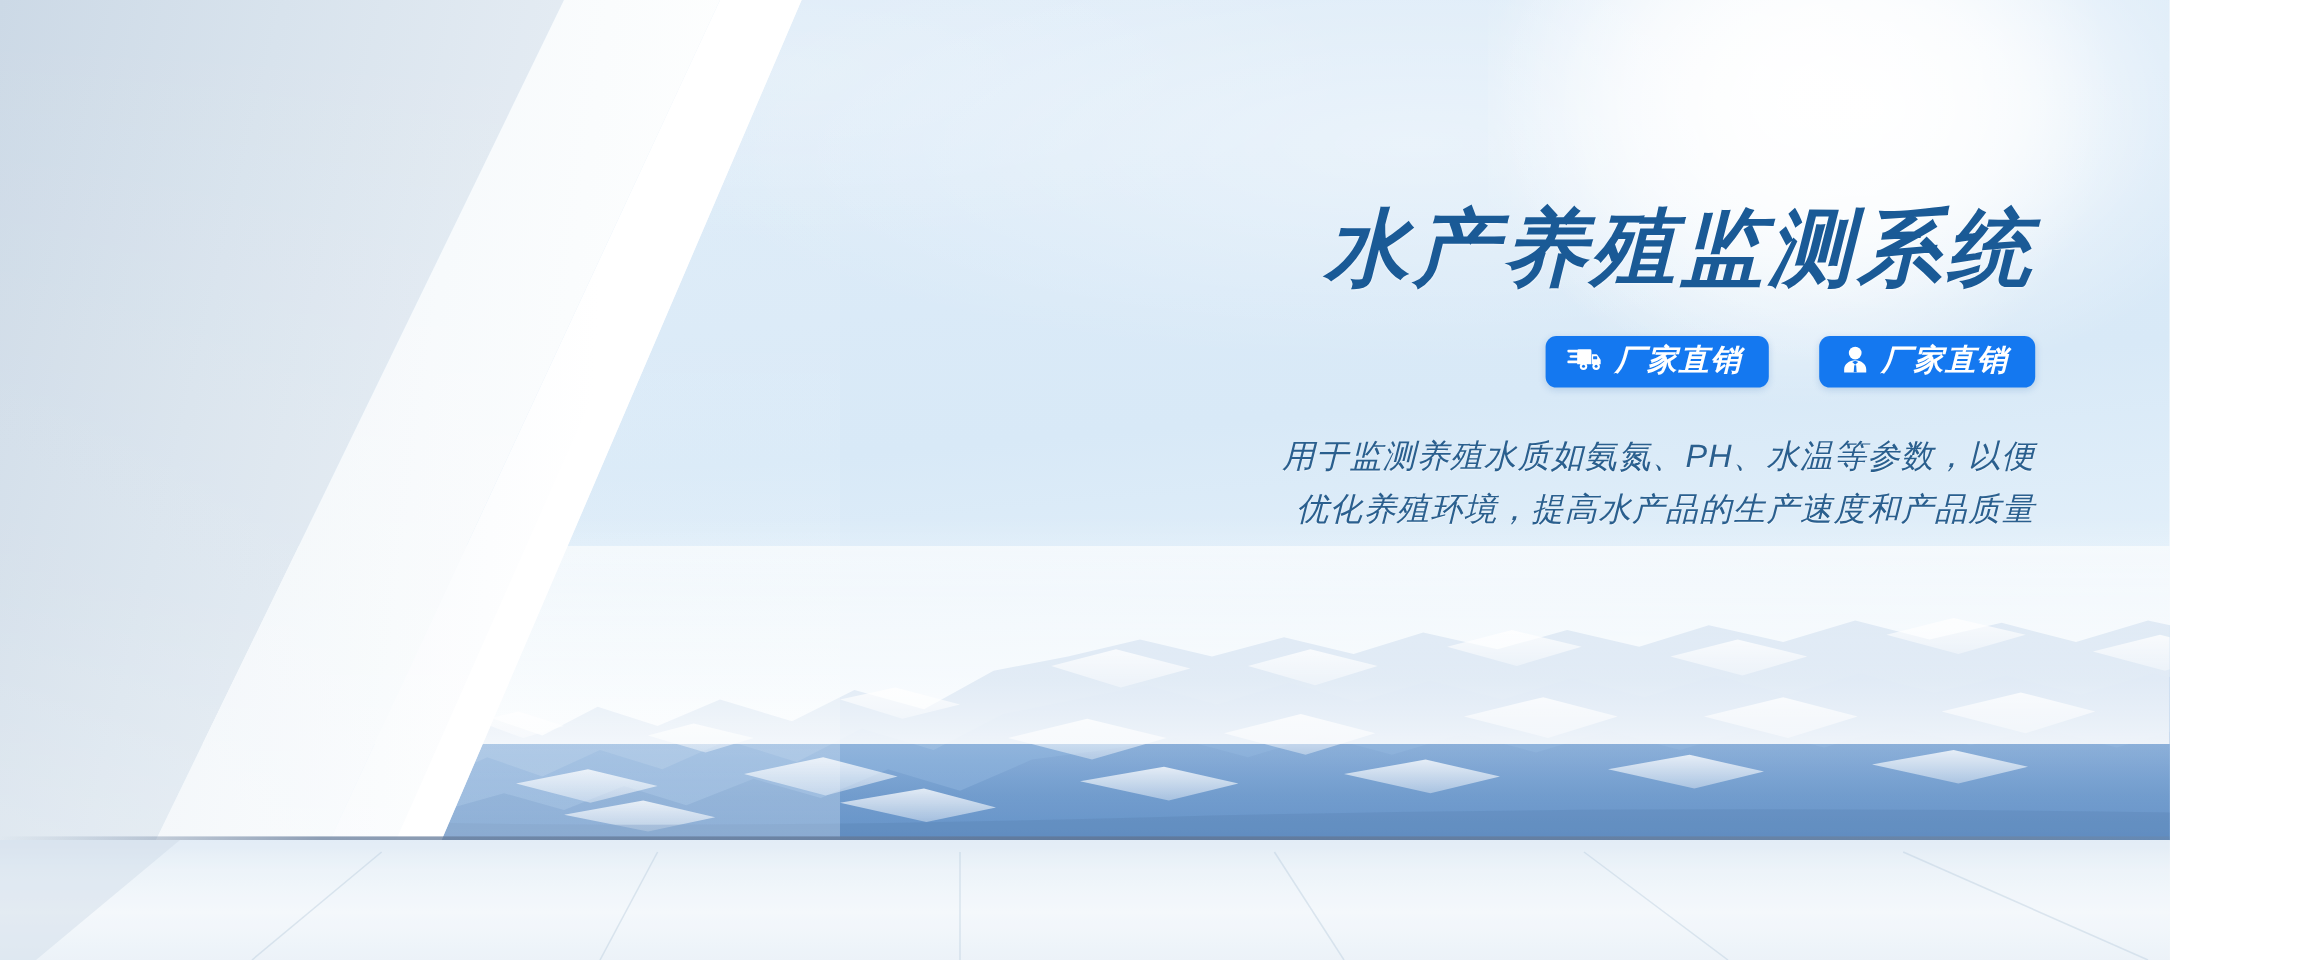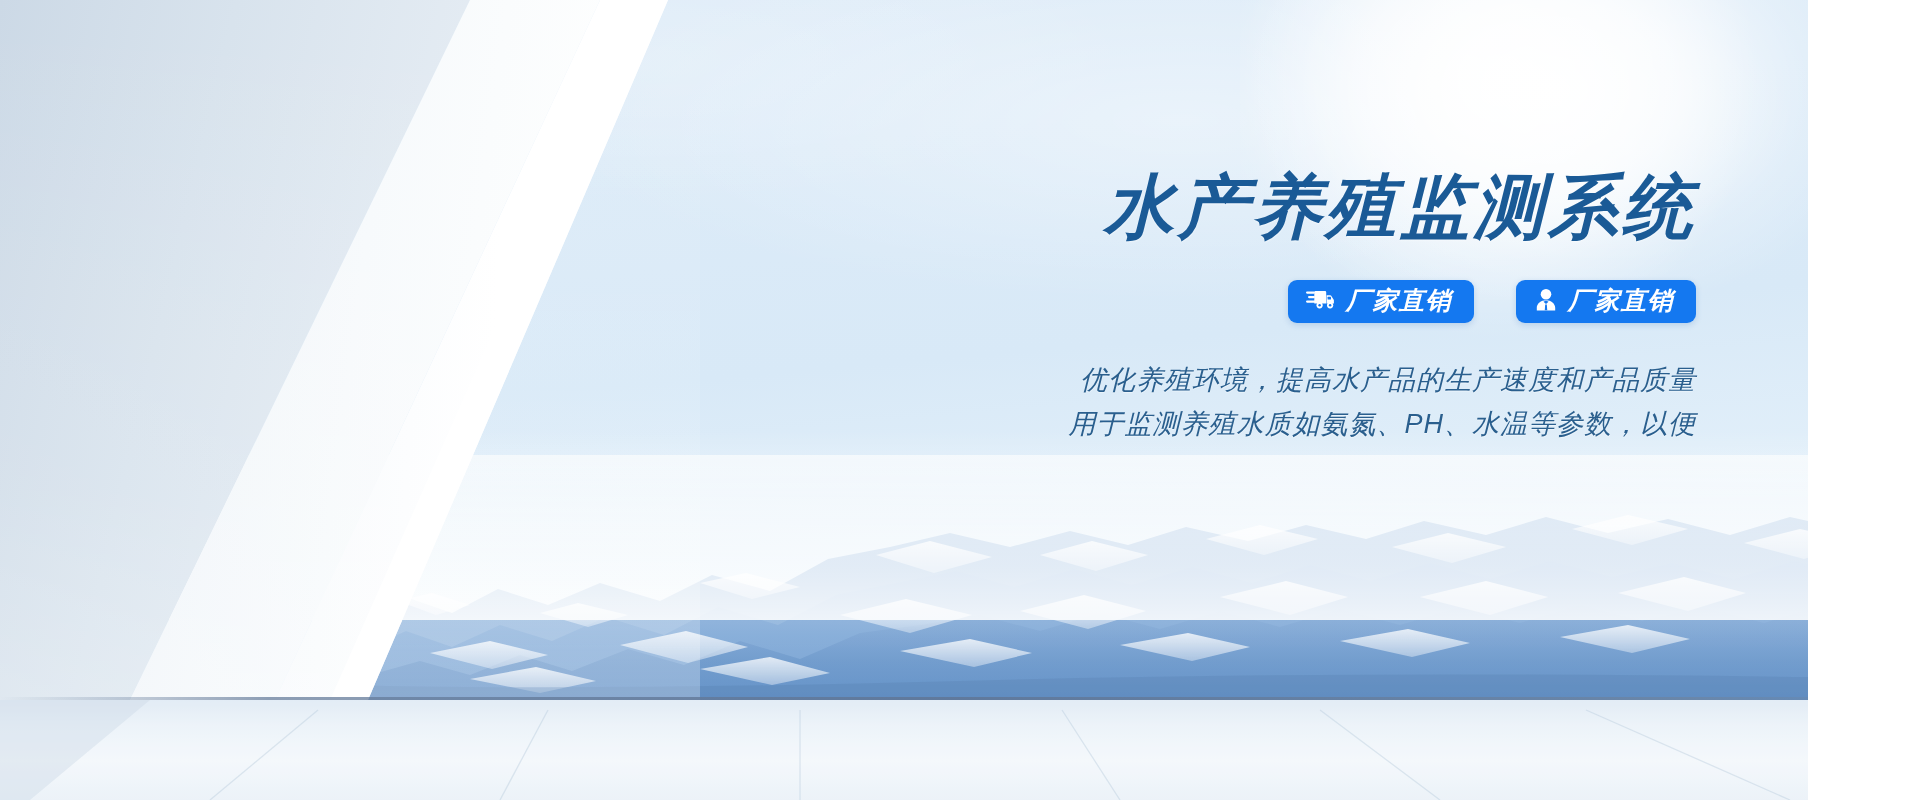--- a/index.html
+++ b/index.html
@@ -303,18 +303,18 @@
               <path d="M11.2,16.4 h1.6 l0.45,5.9 h-2.5 z"></path>
             </g>
           </svg>
         </span>
         <span class="badge-label">厂家直销</span>
       </div>
 
     </div>
 
     <div class="desc">
+      <span class="desc-line">用于监测养殖水质如氨氮、PH、水温等参数，以便</span>
       <span class="desc-line">优化养殖环境，提高水产品的生产速度和产品质量</span>
-      <span class="desc-line">用于监测养殖水质如氨氮、PH、水温等参数，以便</span>
     </div>
 
   </div>
 </div>
 
 </body></html>

